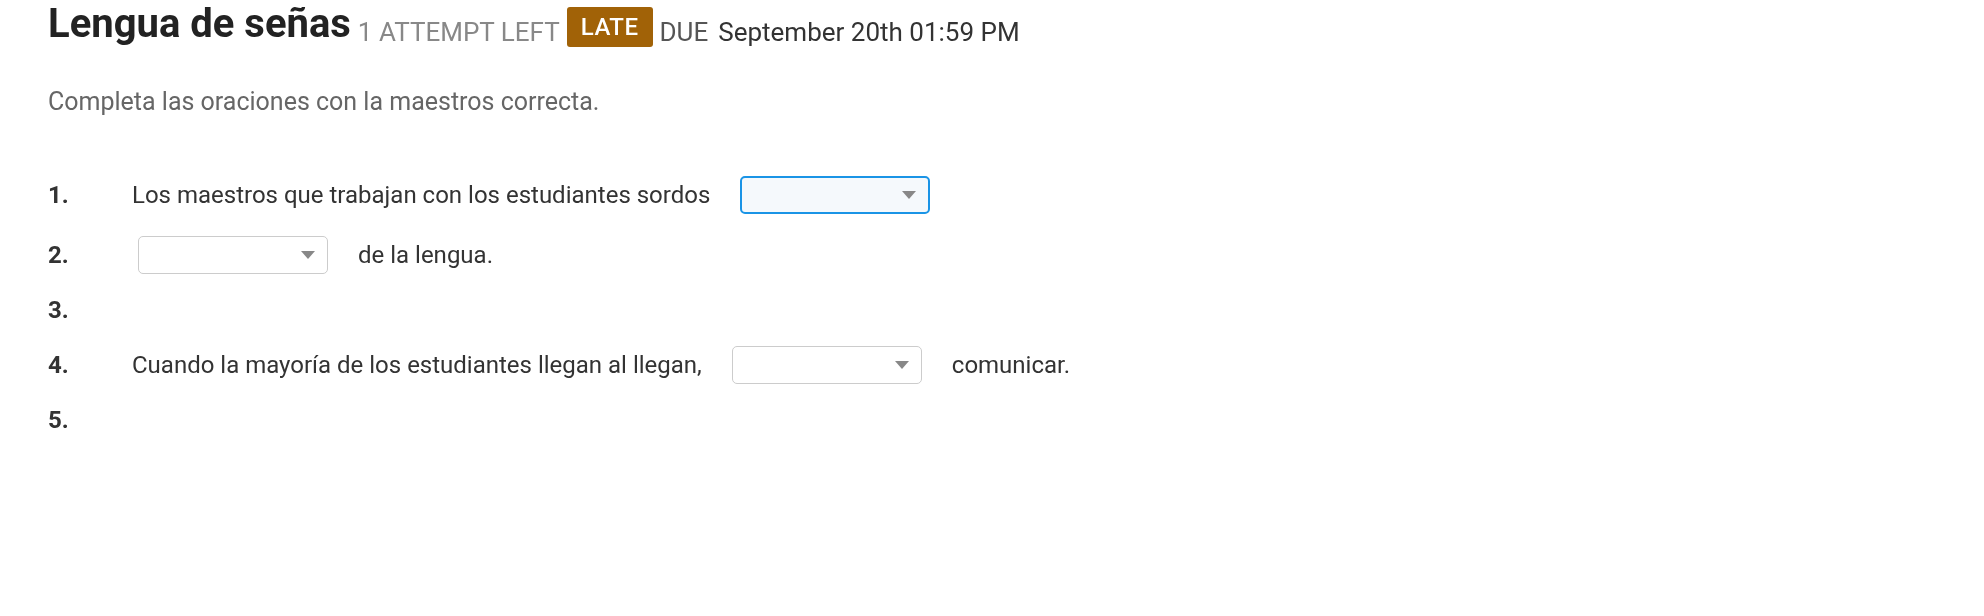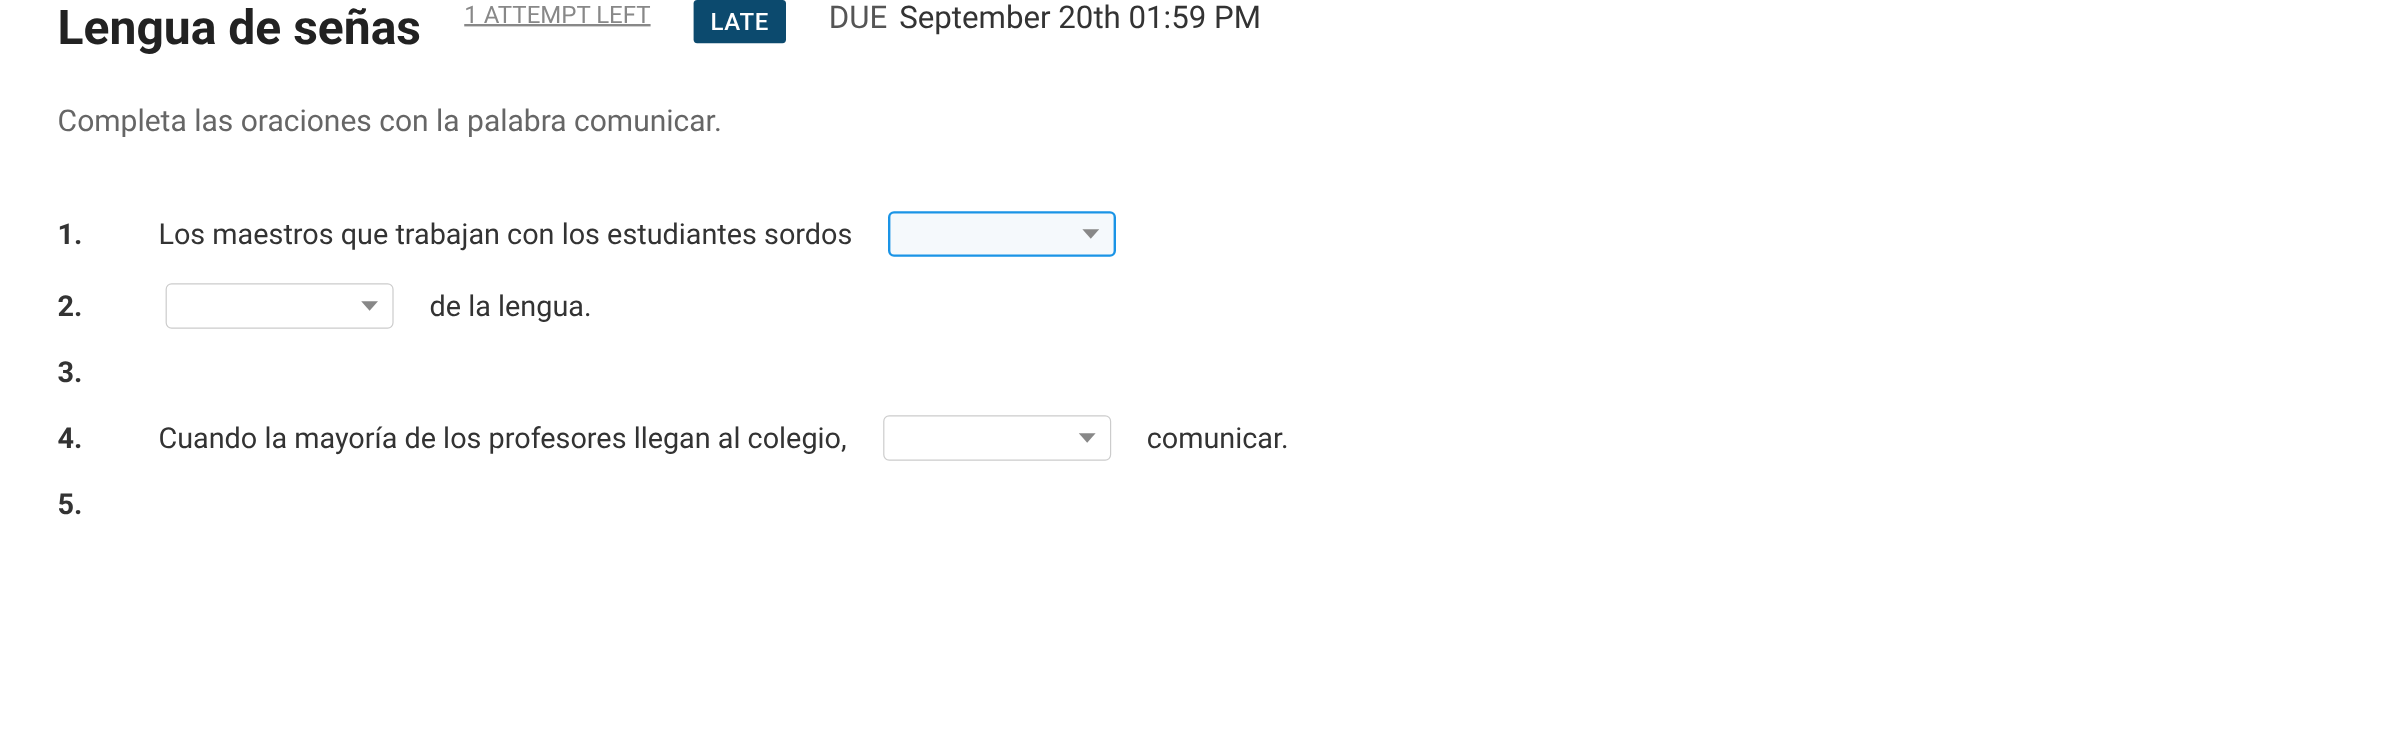--- a/index.html
+++ b/index.html
@@ -9,39 +9,38 @@
     }
     body {
       font-family: -apple-system, BlinkMacSystemFont, "Segoe UI", Roboto, "Helvetica Neue", Arial, sans-serif;
       background: #fff;
       padding: 0 48px;
       color: #333;
       width: 1984px;
     }
     .header {
       display: flex;
-      align-items: flex-start;
-      gap: 36px;
+      align-items: flex-end;
+      gap: 7px;
       flex-wrap: wrap;
     }
     .title {
       font-size: 40px;
       font-weight: 700;
       color: #222;
     }
     .attempts {
-      font-size: 20px;
+      font-size: 26px;
       color: #888;
       font-weight: 400;
-      text-decoration: underline;
     }
     .late-badge {
-      background: #0c4a6e;
+      background: #a16207;
       color: #fff;
-      font-size: 20px;
+      font-size: 24px;
       font-weight: 500;
       padding: 6px 14px;
       border-radius: 3px;
       letter-spacing: 0.5px;
     }
     .due-wrap {
       font-size: 26px;
       color: #333;
       display: flex;
       gap: 10px;
@@ -118,21 +117,21 @@
 <div class="header">
   <span class="title">Lengua de señas</span>
   <span class="attempts">1 ATTEMPT LEFT</span>
   <span class="late-badge">LATE</span>
   <span class="due-wrap">
     <span class="due-label">DUE</span>
     <span class="due-value">September 20th 01:59 PM</span>
   </span>
 </div>
 
-<div class="instructions">Completa las oraciones con la palabra comunicar.</div>
+<div class="instructions">Completa las oraciones con la maestros correcta.</div>
 
 <div class="questions">
 
   <div class="qrow">
     <span class="qnum">1.</span>
     <span class="qtext">
       <span>Los maestros que trabajan con los estudiantes sordos</span>
       <span class="dropdown focused">
         <span class="chevron"></span>
       </span>
@@ -149,21 +148,21 @@
     </span>
   </div>
 
   <div class="qrow">
     <span class="qnum">3.</span>
   </div>
 
   <div class="qrow">
     <span class="qnum">4.</span>
     <span class="qtext">
-      <span>Cuando la mayoría de los profesores llegan al colegio,</span>
+      <span>Cuando la mayoría de los estudiantes llegan al llegan,</span>
       <span class="dropdown">
         <span class="chevron"></span>
       </span>
       <span>comunicar.</span>
     </span>
   </div>
 
   <div class="qrow">
     <span class="qnum">5.</span>
   </div>

